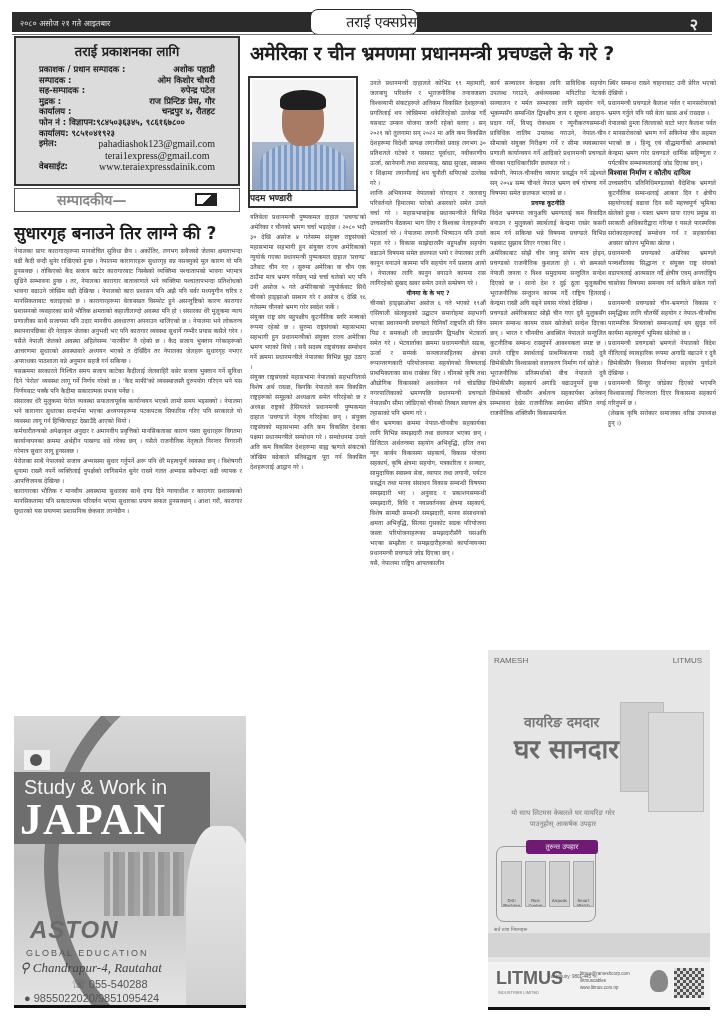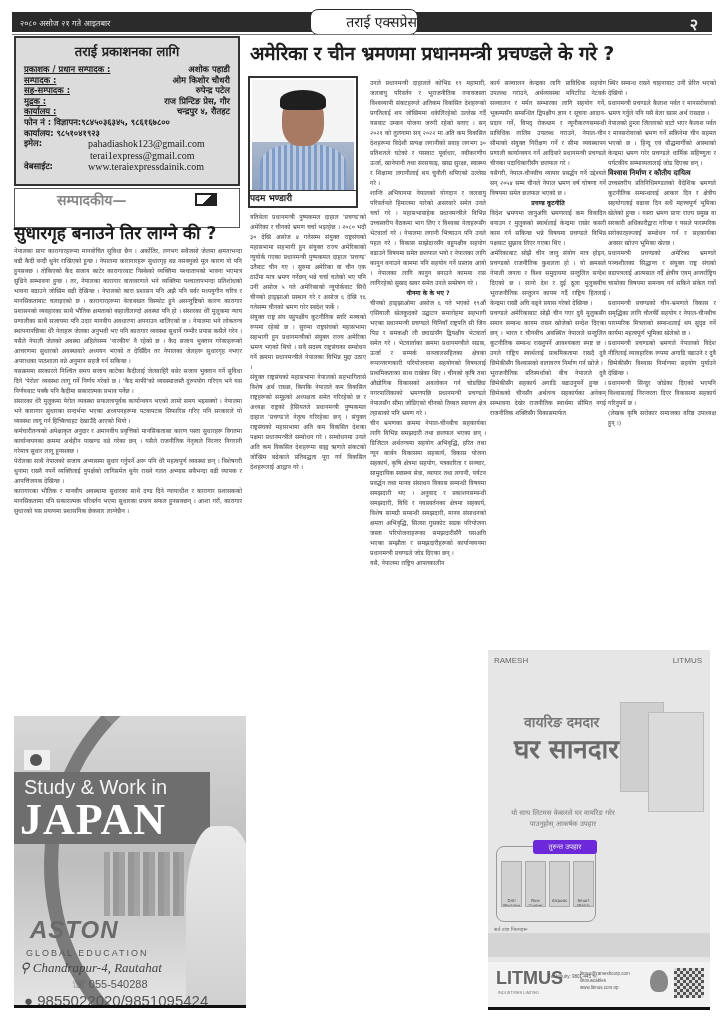--- a/index.html
+++ b/index.html
@@ -7,33 +7,33 @@
   body { font-family: "DejaVu Sans", sans-serif; color: #2a2a2a; position: relative; }
 
   
   .topbar { position: absolute; left: 12px; top: 12px; width: 700px; height: 20px; background: #2b2b2b; color: #e8e8e8; }
   .topbar .date { position: absolute; left: 8px; top: 5px; font-size: 8px; }
   .topbar .masthead { position: absolute; left: 298px; top: -3px; height: 26px; width: 108px; background: #fff; border: 1px solid #2b2b2b; border-radius: 8px; color: #1a1a1a; font-size: 14px; text-align: right; line-height: 24px; }
   .topbar .pageno { position: absolute; right: 14px; top: 1px; font-size: 16px; font-weight: bold; }
   .rule { position: absolute; left: 12px; top: 34px; width: 700px; height: 1px; background: #777; }
 
   
-  .pubbox { position: absolute; left: 14px; top: 36px; width: 226px; height: 150px; background: #dcdcdc; border: 2px solid #333; padding: 4px 8px; font-size: 8.4px; font-weight: bold; color: #222; }
+  .pubbox { position: absolute; left: 14px; top: 36px; width: 226px; height: 150px; background: #dcdcdc; border: 2px solid #333; padding: 4px 23px; font-size: 8.4px; font-weight: bold; color: #222; }
   .pubbox .ptitle { text-align: center; font-size: 13px; margin-bottom: 4px; }
   .pubbox .row { display: flex; justify-content: space-between; line-height: 10.6px; }
-  .pubbox .row .k { white-space: nowrap; text-decoration: underline; }
+  .pubbox .row .k { white-space: nowrap; }
   .pubbox .row .v { white-space: nowrap; text-align: right; }
   .pubbox .full { line-height: 10.6px; white-space: nowrap; }
   .pubbox .mail { display: flex; line-height: 11.5px; gap: 12px; }
   .pubbox .mail .k { width: 52px; }
   .pubbox .mail .v { font-family: "Liberation Serif", serif; font-weight: normal; font-size: 10px; }
   .pubbox .mail2 { padding-left: 66px; font-family: "Liberation Serif", serif; font-weight: normal; font-size: 10px; line-height: 11px; }
 
   
-  .edlabel { position: absolute; left: 14px; top: 188px; width: 226px; height: 40px; border: 1px solid #555; font-size: 14px; color: #888; }
+  .edlabel { position: absolute; left: 14px; top: 188px; width: 226px; height: 24px; border: 1px solid #555; font-size: 14px; color: #888; }
   .edlabel .t { position: absolute; left: 42px; top: 1px; font-weight: bold; }
   .edlabel .icon { position: absolute; left: 180px; top: 4px; width: 22px; height: 13px; border: 2px solid #222; background: linear-gradient(135deg, #fff 55%, #222 55%); }
 
   .edheadline { position: absolute; left: 14px; top: 221px; width: 228px; font-size: 17px; font-weight: bold; color: #1c1c1c; white-space: nowrap; }
 
   .col { position: absolute; font-size: 6.1px; line-height: 10px; color: #3a3a3a; text-align: justify; overflow: hidden; }
   .col p { margin-bottom: 0; }
   .col .sub { font-weight: bold; color: #222; text-align: center; }
   .col .subl { font-weight: bold; color: #222; font-size: 7px; }
 
@@ -55,32 +55,32 @@
   .ad-japan .flag::after { content: ""; position: absolute; left: 6px; top: 4px; width: 12px; height: 12px; border-radius: 50%; background: #555; }
   .ad-japan .banner { position: absolute; left: 0; top: 56px; width: 196px; height: 72px; background: #6e6e6e; }
   .ad-japan .study { position: absolute; left: 10px; top: 60px; font-family: "Liberation Sans", sans-serif; font-size: 20px; color: #f4f4f4; }
   .ad-japan .japan { position: absolute; left: 6px; top: 78px; font-family: "Liberation Serif", serif; font-size: 44px; font-weight: bold; color: #ffffff; letter-spacing: 1px; }
   .ad-japan .city { position: absolute; left: 90px; top: 136px; width: 80px; height: 64px; background: repeating-linear-gradient(90deg, #9a9a9a 0 6px, #c8c8c8 6px 9px, #8d8d8d 9px 15px); opacity: .8; }
   .ad-japan .person { position: absolute; left: 172px; top: 110px; width: 70px; height: 190px; border-radius: 40% 40% 0 0; background: linear-gradient(#eaeaea, #cfcfcf); }
   .ad-japan .aston { position: absolute; left: 10px; top: 200px; font-family: "Liberation Sans", sans-serif; font-size: 24px; font-weight: bold; color: #6a6a6a; font-style: italic; letter-spacing: 1px; margin-left: 6px; }
   .ad-japan .global { position: absolute; left: 12px; top: 232px; font-family: "Liberation Sans", sans-serif; font-size: 9px; letter-spacing: 2px; color: #555; }
   .ad-japan .addr { position: absolute; left: 6px; top: 244px; font-family: "Liberation Serif", serif; font-style: italic; font-size: 13px; color: #444; white-space: nowrap; }
   .ad-japan .phone1 { position: absolute; left: 58px; top: 262px; font-family: "Liberation Sans", sans-serif; font-size: 11px; color: #555; }
-  .ad-japan .phone2 { position: absolute; left: 10px; top: 276px; font-family: "Liberation Sans", sans-serif; font-size: 15px; color: #555; white-space: nowrap; }
+  .ad-japan .phone2 { position: absolute; left: 10px; top: 276px; font-family: "Liberation Sans", sans-serif; font-size: 11px; color: #555; white-space: nowrap; }
 
   .ad-litmus { position: absolute; left: 488px; top: 650px; width: 222px; height: 360px; background: #e6e6e6; overflow: hidden; border-bottom: 3px solid #111; }
   .ad-litmus .brand-tl { position: absolute; left: 6px; top: 6px; font-size: 8px; color: #666; font-family: "Liberation Sans", sans-serif; }
   .ad-litmus .brand-tr { position: absolute; right: 8px; top: 6px; font-size: 8px; color: #666; font-family: "Liberation Sans", sans-serif; }
   .ad-litmus .hl1 { position: absolute; left: 36px; top: 62px; font-size: 14px; color: #777; font-weight: bold; }
   .ad-litmus .hl2 { position: absolute; left: 26px; top: 80px; font-size: 26px; color: #6b6b6b; font-weight: bold; }
   .ad-litmus .box1 { position: absolute; left: 132px; top: 52px; width: 44px; height: 90px; background: #cfcfcf; border: 1px solid #bbb; }
   .ad-litmus .box2 { position: absolute; left: 160px; top: 62px; width: 56px; height: 100px; background: #dadada; border: 1px solid #bbb; }
   .ad-litmus .sub { position: absolute; left: 20px; top: 158px; width: 110px; text-align: center; font-size: 7px; color: #777; line-height: 11px; }
   .ad-litmus .grp { position: absolute; top: 196px; width: 100px; height: 76px; border: 1px solid #999; border-radius: 8px; }
-  .ad-litmus .grp .gt { position: absolute; left: 36px; top: -7px; width: 64px; height: 14px; background: #6d28d9; color: #eee; font-size: 7px; text-align: center; line-height: 14px; border-radius: 3px; }
+  .ad-litmus .grp .gt { position: absolute; left: 29px; top: -7px; width: 72px; height: 14px; background: #701a75; color: #eee; font-size: 7px; text-align: center; line-height: 14px; border-radius: 3px; }
   .ad-litmus .grp .items { position: absolute; left: 4px; top: 14px; display: flex; gap: 3px; }
   .ad-litmus .grp .it { width: 21px; height: 46px; background: #d0d0d0; border: 1px solid #aaa; font-size: 4px; text-align: center; color: #444; padding-top: 36px; overflow: hidden; }
   .ad-litmus .terms-t { position: absolute; left: 6px; top: 276px; font-size: 5px; color: #666; }
   .ad-litmus .terms { position: absolute; left: 0; top: 283px; width: 222px; height: 24px; background: #d4d4d4; }
   .ad-litmus .footer { position: absolute; left: 0; top: 312px; width: 222px; height: 46px; background: #f2f2f2; }
   .ad-litmus .logo { position: absolute; left: 8px; top: 6px; font-family: "Liberation Sans", sans-serif; font-size: 18px; font-weight: bold; color: #666; }
   .ad-litmus .logo-sub { position: absolute; left: 10px; top: 28px; font-size: 4px; color: #777; font-family: "Liberation Sans", sans-serif; }
   .ad-litmus .enq { position: absolute; left: 60px; top: 12px; font-size: 4.5px; color: #555; font-family: "Liberation Sans", sans-serif; line-height: 6px; }
   .ad-litmus .contacts { position: absolute; left: 92px; top: 8px; font-size: 4.5px; color: #555; font-family: "Liberation Sans", sans-serif; line-height: 7px; }
   .ad-litmus .qr { position: absolute; right: 6px; top: 6px; width: 30px; height: 30px; background: repeating-conic-gradient(#555 0 25%, #ddd 0 50%) 0 0/6px 6px; }

